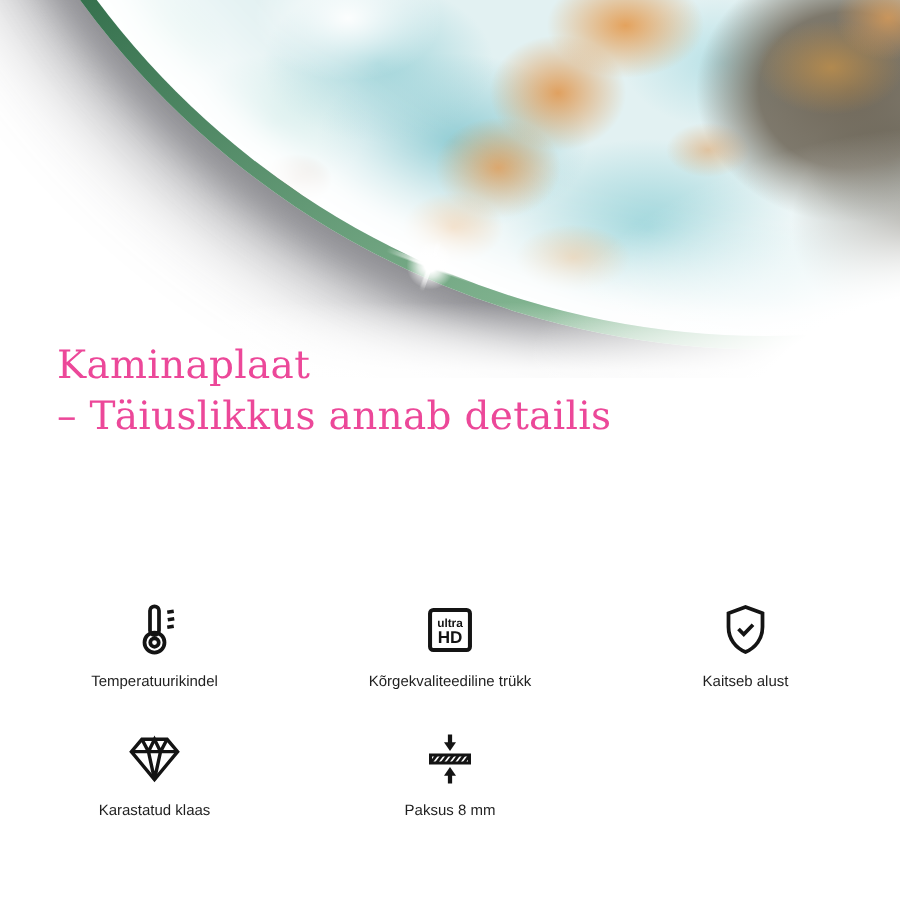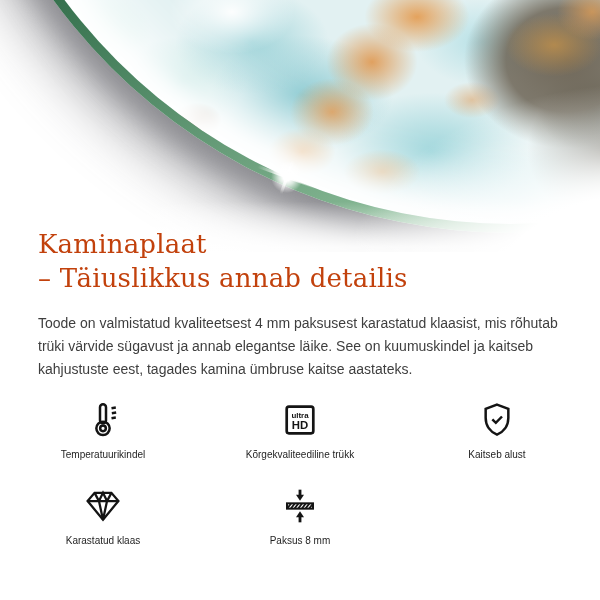--- a/index.html
+++ b/index.html
@@ -57,21 +57,21 @@
     content:"";position:absolute;left:50%;top:50%;background:linear-gradient(90deg,rgba(255,255,255,0),#fff 42% 58%,rgba(255,255,255,0));
     border-radius:2px;filter:blur(.5px);
   }
   .sparkle::before{width:62px;height:3px;transform:translate(-50%,-50%) rotate(20deg);}
   .sparkle::after{width:36px;height:3px;transform:translate(-50%,-50%) rotate(110deg);}
 
   
   .title{
     position:absolute;left:38px;top:227px;margin:0;
     font-family:"DejaVu Serif",serif;font-weight:400;
-    font-size:26px;line-height:34px;color:#c2410c;letter-spacing:.2px;
+    font-size:26px;line-height:34px;color:#ec4899;letter-spacing:.2px;
   }
   .title span{display:block;}
   .desc{
     position:absolute;left:38px;top:312px;width:545px;margin:0;
     font-size:14px;line-height:23px;color:#3e3e3e;
   }
 
   
   .features{
     position:absolute;left:40px;top:398px;width:520px;
@@ -97,21 +97,20 @@
     </div>
     <div class="white-fade"></div>
     <div class="sparkle"></div>
   </div>
 
   <h1 class="title">
     <span>Kaminaplaat</span>
     <span>– Täiuslikkus annab detailis</span>
   </h1>
 
-  <p class="desc">Toode on valmistatud kvaliteetsest 4 mm paksusest karastatud klaasist, mis rõhutab trüki värvide sügavust ja annab elegantse läike. See on kuumuskindel ja kaitseb kahjustuste eest, tagades kamina ümbruse kaitse aastateks.</p>
 
   <div class="features">
 
     <div class="feature">
       <span class="ficon">
         <svg width="40" height="40" viewBox="0 0 24 24">
           <circle class="stroke" cx="12" cy="17" r="4"></circle>
           <rect class="stroke" x="10.2" y="2.5" width="3.6" height="11.5" rx="1.8" fill="#fff"></rect>
           <circle class="stroke" cx="12" cy="17" r="1.7"></circle>
           <line class="stroke" x1="17.1" y1="4.9" x2="19.7" y2="4.5"></line>

